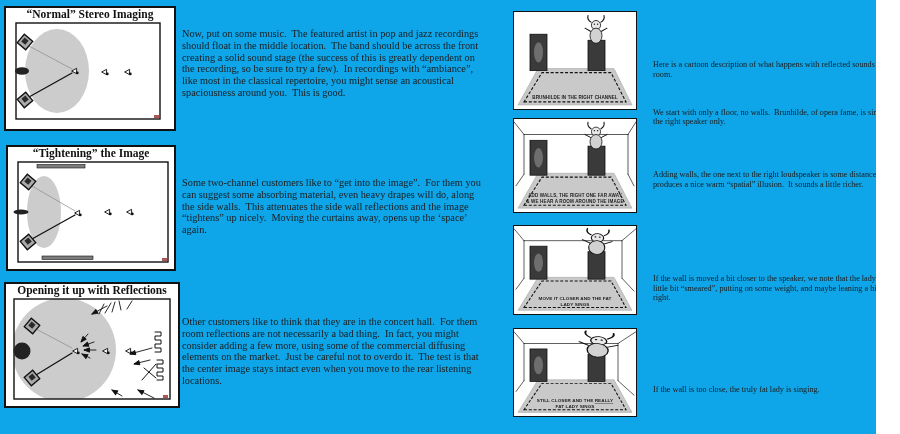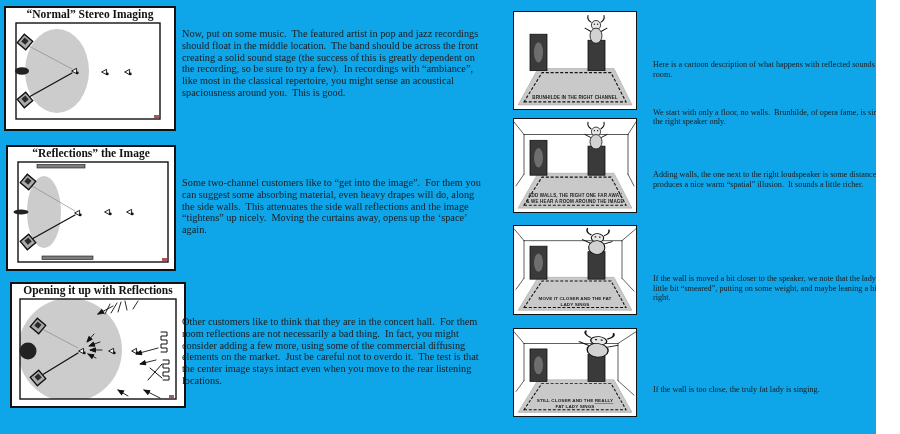--- a/index.html
+++ b/index.html
@@ -62,39 +62,39 @@
       <use href="#speaker" transform="translate(19,78) rotate(50)"></use>
       <ellipse cx="16" cy="49" rx="7" ry="3.8" fill="#222"></ellipse>
       <use href="#listener" transform="translate(69,49)"></use>
       <use href="#listener" transform="translate(99,50)"></use>
       <use href="#listener" transform="translate(122,50)"></use>
       <rect x="148" y="93" width="5" height="3" fill="#b05555"></rect>
     </svg>
   </figure>
 
   <figure class="diagram-box" style="left:6px;top:145px;width:166px;height:122px;">
-    <div class="diagram-title">“Reflections” the Image</div>
+    <div class="diagram-title">“Tightening” the Image</div>
     <svg width="166" height="106" viewBox="0 0 166 106">
       <rect x="10" y="1" width="150" height="100" fill="#fff" stroke="#111" stroke-width="1.4"></rect>
       <ellipse cx="36" cy="51" rx="17" ry="36" fill="#cccccc"></ellipse>
       <rect x="29" y="3.5" width="48" height="3.5" fill="#7d7d7d" stroke="#111" stroke-width="0.6"></rect>
       <rect x="34" y="95" width="51" height="3.5" fill="#7d7d7d" stroke="#111" stroke-width="0.6"></rect>
       <line x1="24" y1="25" x2="67" y2="50" stroke="#8a8a8a" stroke-width="0.7"></line>
       <line x1="24" y1="78" x2="67" y2="54" stroke="#111" stroke-width="1.3"></line>
       <use href="#speaker" transform="translate(20,21) rotate(40)"></use>
       <use href="#speaker" transform="translate(20,81) rotate(50)"></use>
       <ellipse cx="13" cy="51" rx="7.5" ry="2.6" fill="#222"></ellipse>
       <use href="#listener" transform="translate(70,52)"></use>
       <use href="#listener" transform="translate(100,51)"></use>
       <use href="#listener" transform="translate(122,51)"></use>
       <rect x="154" y="97" width="5" height="3" fill="#b05555"></rect>
     </svg>
   </figure>
 
-  <figure class="diagram-box" style="left:10px;top:282px;width:172px;height:122px;">
+  <figure class="diagram-box" style="left:4px;top:282px;width:172px;height:122px;">
     <div class="diagram-title">Opening it up with Reflections</div>
     <svg width="172" height="106" viewBox="0 0 172 106">
       <clipPath id="roomclip">
           <rect x="8" y="1" width="156" height="100"></rect>
         </clipPath>
       <g clip-path="url(#roomclip)">
         <circle cx="58" cy="52" r="52" fill="#cccccc"></circle>
       </g>
       <rect x="8" y="1" width="156" height="100" fill="none" stroke="#111" stroke-width="1.4"></rect>
       <line x1="30" y1="31" x2="66" y2="50" stroke="#8a8a8a" stroke-width="0.7"></line>

